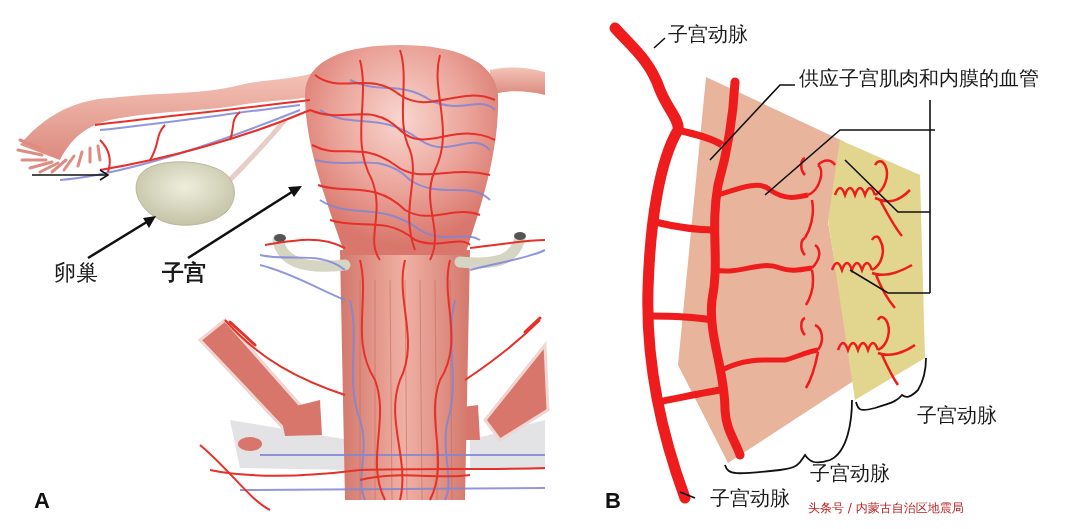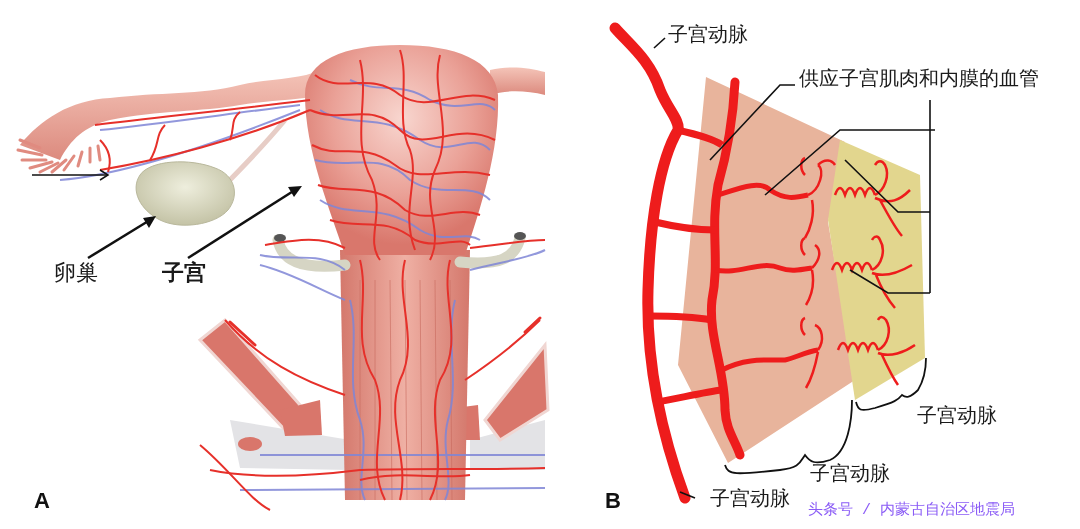--- a/index.html
+++ b/index.html
@@ -1,20 +1,20 @@
 <!DOCTYPE html>
 <html><head>
 <meta charset="utf-8">
 <style>
   html, body { margin: 0; padding: 0; background: #ffffff; }
   body { width: 1080px; height: 529px; position: relative; overflow: hidden; font-family: "DejaVu Sans", sans-serif; }
   svg { position: absolute; left: 0; top: 0; }
   .lbl { position: absolute; color: #1a1a1a; font-size: 20px; white-space: nowrap; line-height: 1; font-family: "DejaVu Sans", sans-serif; }
   .panel-letter { position: absolute; font-weight: bold; font-size: 22px; color: #111; font-family: "Liberation Sans", sans-serif; }
-  .watermark { position: absolute; color: #8b5cf6; font-size: 15px; white-space: nowrap; text-shadow: 0 0 1px #fff; font-family: Liberation Mono, monospace; }
+  .watermark { position: absolute; color: #b91c1c; font-size: 12px; white-space: nowrap; text-shadow: 0 0 1px #fff; }
 </style>
 </head>
 <body>
 
 <svg width="560" height="529" viewBox="0 0 560 529">
   <defs>
     <radialGradient id="uterusGrad" cx="50%" cy="35%" r="60%">
       <stop offset="0%" stop-color="#f8d6cf"></stop>
       <stop offset="60%" stop-color="#eaa197"></stop>
       <stop offset="100%" stop-color="#d9776c"></stop>

